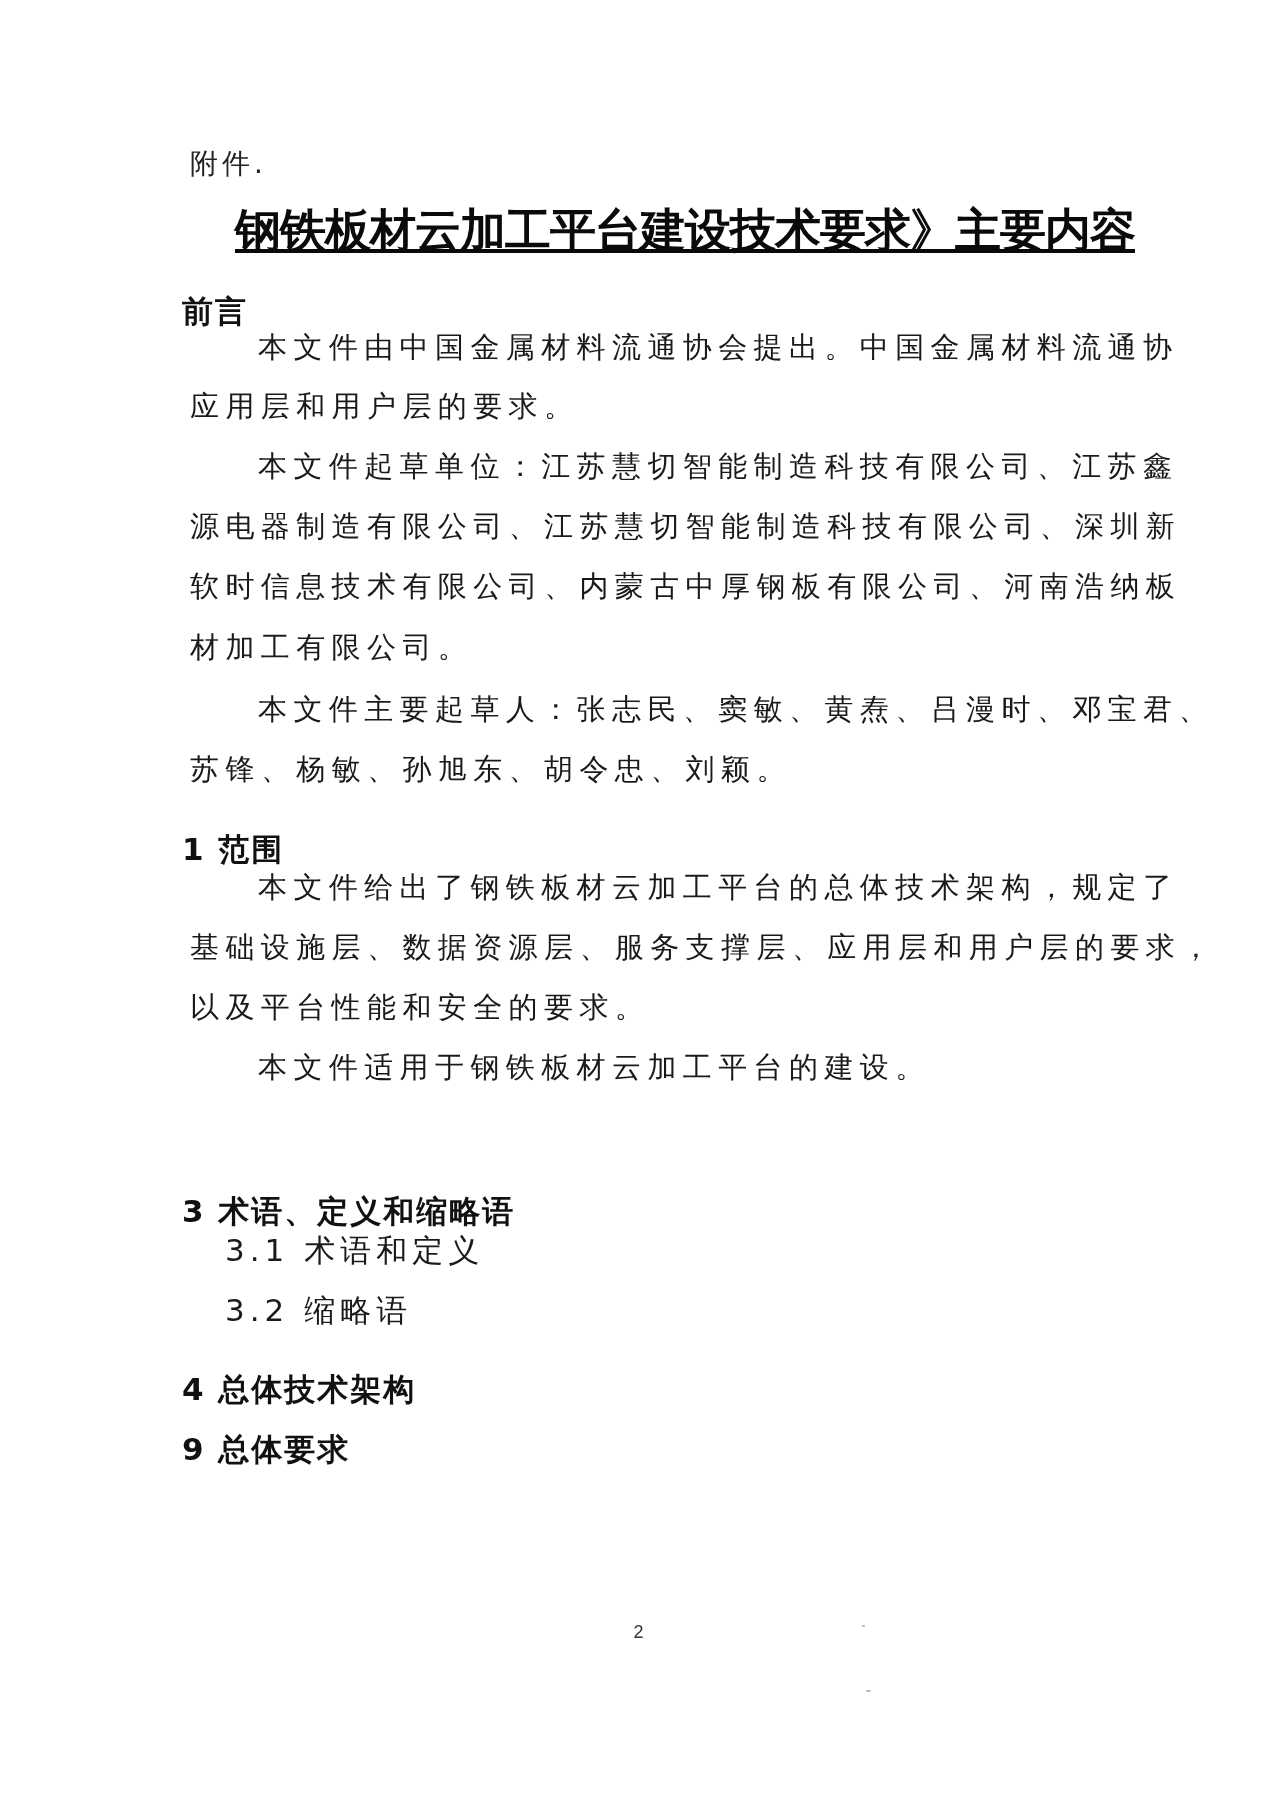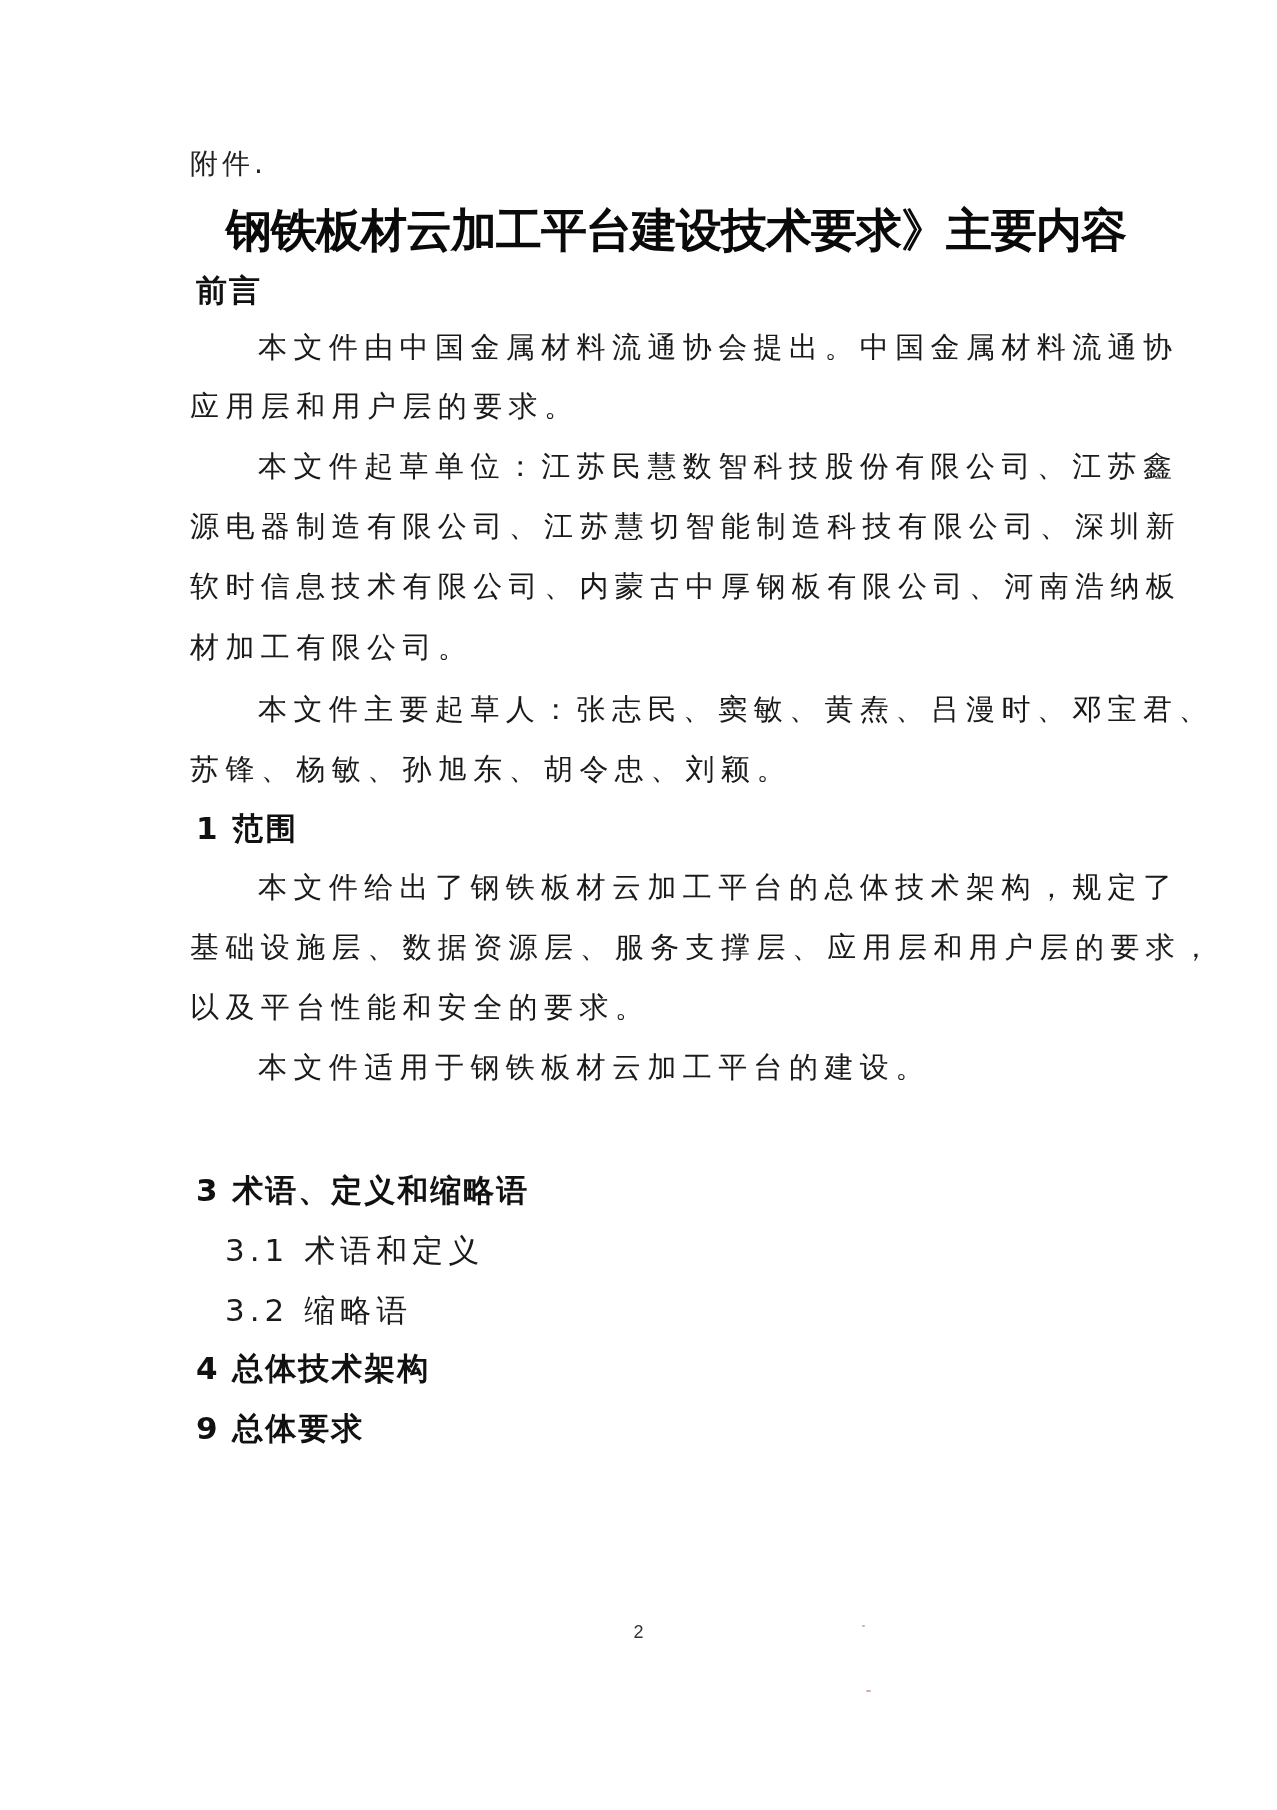--- a/index.html
+++ b/index.html
@@ -6,22 +6,22 @@
     body {
       width: 1277px; height: 1810px;
       background: #ffffff;
       position: relative; overflow: hidden;
       color: #111111;
       font-family: "DejaVu Serif", "Liberation Serif", serif;
     }
     .page { position: absolute; left: 0; top: 0; width: 1027px; height: 1810px; }
     .line { position: absolute; white-space: nowrap; }
     .attach { left: 190px; top: 145px; font-size: 28px; letter-spacing: 4px; color: #222; font-family: "DejaVu Sans", sans-serif; }
-    .doc-title { left: 226px; top: 200px; font-size: 46px; font-weight: bold; letter-spacing: -1px; font-family: "DejaVu Sans", sans-serif; color: #0a0a0a; }
-    .h1 { left: 196px; font-size: 31px; font-weight: bold; font-family: "DejaVu Sans", sans-serif; letter-spacing: 2px; color: #111; }
+    .doc-title { left: 235px; top: 200px; font-size: 46px; font-weight: bold; letter-spacing: -1px; font-family: "DejaVu Sans", sans-serif; color: #0a0a0a; text-decoration: underline; }
+    .h1 { left: 182px; font-size: 31px; font-weight: bold; font-family: "DejaVu Sans", sans-serif; letter-spacing: 2px; color: #111; margin-top: 21px; }
     .p { font-size: 29px; letter-spacing: 6.4px; color: #1a1a1a; font-family: "DejaVu Sans", sans-serif; font-weight: normal; }
     .p.indent { left: 258px; }
     .p.cont { left: 190px; }
     .h2 { left: 225px; font-size: 31px; letter-spacing: 5px; color: #1a1a1a; font-family: "DejaVu Sans", sans-serif; }
     .page-number { left: 0; width: 1277px; text-align: center; top: 1622px; font-size: 18px; color: #333; font-family: "Liberation Sans", sans-serif; }
     .speck { position: absolute; width: 3px; height: 2px; background: #d8a6c8; border-radius: 1px; }
   </style>
 </head>
 <body>
 
@@ -29,21 +29,21 @@
 
   <div class="line attach">附件.</div>
 
   <div class="line doc-title">钢铁板材云加工平台建设技术要求》主要内容</div>
 
   <div class="line h1" style="top:270px">前言</div>
 
   <div class="line p indent" style="top:328px">本文件由中国金属材料流通协会提出。中国金属材料流通协</div>
   <div class="line p cont" style="top:387px">应用层和用户层的要求。</div>
 
-  <div class="line p indent" style="top:447px">本文件起草单位：江苏民慧数智科技股份有限公司、江苏鑫</div>
+  <div class="line p indent" style="top:447px">本文件起草单位：江苏慧切智能制造科技有限公司、江苏鑫</div>
   <div class="line p cont" style="top:507px">源电器制造有限公司、江苏慧切智能制造科技有限公司、深圳新</div>
   <div class="line p cont" style="top:567px">软时信息技术有限公司、内蒙古中厚钢板有限公司、河南浩纳板</div>
   <div class="line p cont" style="top:628px">材加工有限公司。</div>
 
   <div class="line p indent" style="top:690px">本文件主要起草人：张志民、窦敏、黄焘、吕漫时、邓宝君、</div>
   <div class="line p cont" style="top:750px">苏锋、杨敏、孙旭东、胡令忠、刘颖。</div>
 
   <div class="line h1" style="top:808px">1 范围</div>
   <div class="line p indent" style="top:868px">本文件给出了钢铁板材云加工平台的总体技术架构，规定了</div>
   <div class="line p cont" style="top:928px">基础设施层、数据资源层、服务支撑层、应用层和用户层的要求，</div>

